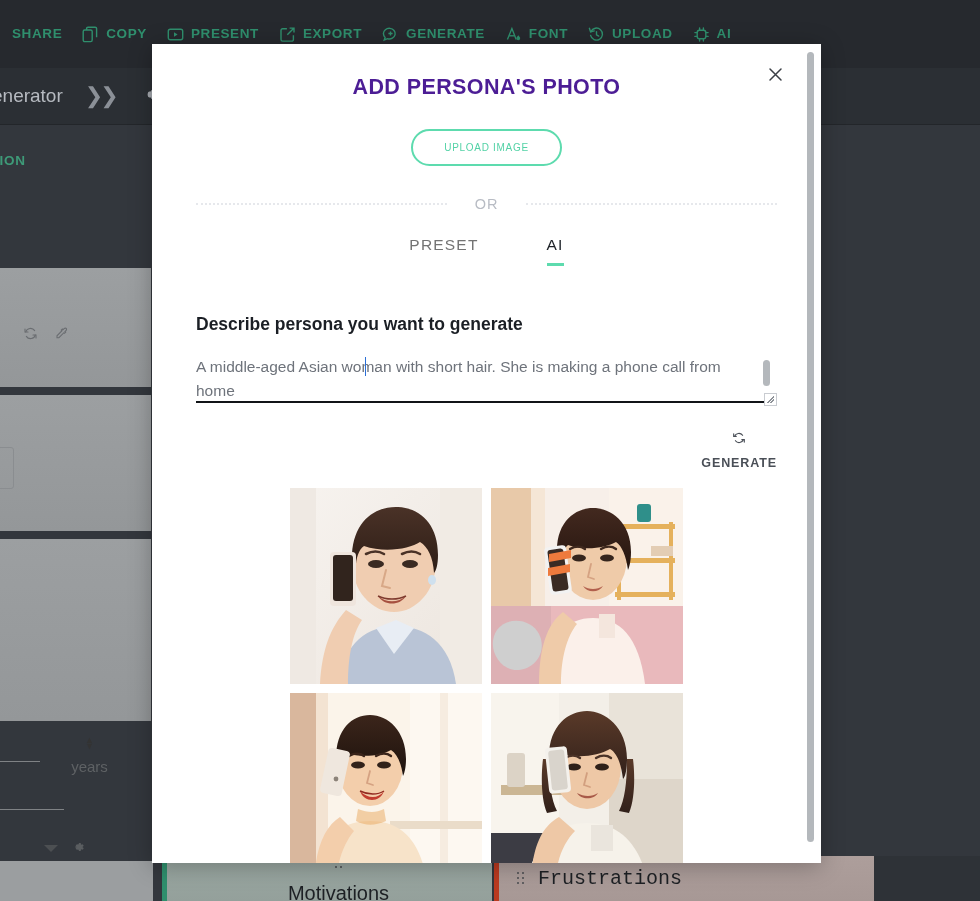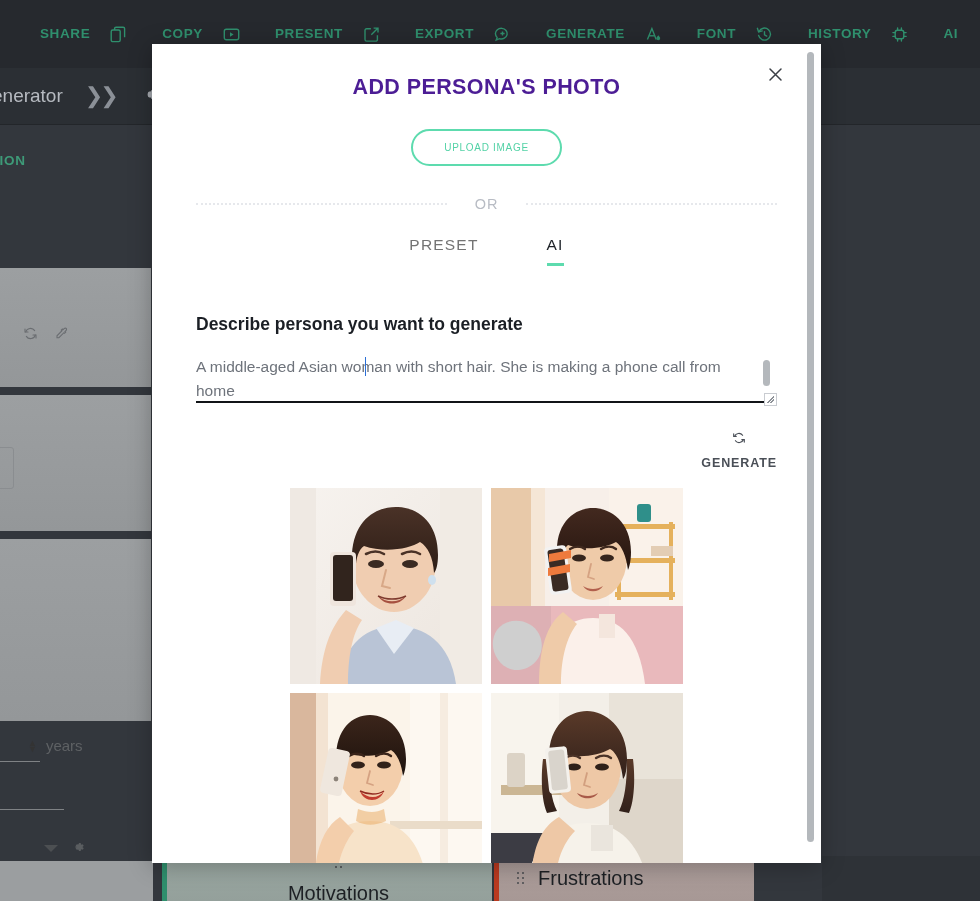--- a/index.html
+++ b/index.html
@@ -25,21 +25,21 @@
   }
   .tb-item {
     display: flex; align-items: center; gap: 7px;
     color: #2f8f6d;
     font-size: 13.5px; font-weight: 700; letter-spacing: .6px;
     padding: 6px 10px;
     cursor: pointer;
     white-space: nowrap;
   }
   .tb-item svg { display: block; }
-  .tb-label { line-height: 1; margin-left: 28px; }
+  .tb-label { line-height: 1; }
 
   
   #docbar {
     position: absolute; top: 68px; left: 0; width: 980px; height: 57px;
     background: #2b2f34;
     border-bottom: 1px solid #23262a;
     display: flex; align-items: center;
   }
   #doc-title {
     color: #b6bac0; font-size: 19px; margin-left: -8px; white-space: nowrap;
@@ -69,21 +69,21 @@
                   display: flex; gap: 16px; justify-content: flex-end; padding-right: 82px; }
   .mini-ic { color: #6e7175; }
 
   .ghost-box {
     position: absolute; left: -12px; top: 52px; width: 26px; height: 42px;
     border: 1px solid #8a8d90; border-radius: 3px;
   }
 
   .years-row {
     position: absolute; top: 198px; left: 0; width: 151px;
-    display: flex; align-items: center; gap: 9px; padding-left: 28px;
+    display: flex; align-items: center; gap: 9px; padding-left: 28px; flex-direction: column;
   }
   .spinner-ic { color: #333; line-height: 6px; font-size: 9px; display:flex; flex-direction:column; }
   .years-text { color: #5e6164; font-size: 15px; }
   .field-underline { position: absolute; left: -20px; height: 1px; background: #7f8285; }
   #fu1 { top: 222px; width: 60px; }
   #fu2 { top: 270px; width: 84px; }
   #fu3 { top: 330px; width: 84px; }
   .caret-down {
     position: absolute; top: 306px; left: 44px;
     width: 0; height: 0; border-left: 7px solid transparent; border-right: 7px solid transparent;
@@ -98,23 +98,24 @@
     display: flex; align-items: center;
     padding-left: 18px; gap: 13px;
   }
   #bar-motivations {
     left: 162px; width: 330px;
     background: linear-gradient(180deg,#9aa8a2 0%,#94a09b 100%);
     border-left: 5px solid #2f8f6d;
     flex-direction: column;
   }
   #bar-frustrations {
-    left: 494px; width: 260px;
+    left: 494px; width: 380px;
     background: linear-gradient(180deg,#ad9e9b 0%,#a79895 100%);
     border-left: 5px solid #bb3a20;
+    font-family: Liberation Mono, monospace;
   }
   .bar-title { font-size: 20px; color: #1d2024; font-weight: 400; }
   .drag-dots {
     display: grid; grid-template-columns: 3px 3px; grid-template-rows: 3px 3px 3px;
     gap: 2px;
   }
   .drag-dots i { width: 2px; height: 2px; background: #4a4d50; display:block; border-radius:50%; }
 
   #strip-dark-l { position:absolute; left:0; bottom:0; width:153px; height:45px; background:#9b9ea0; }
   #strip-gap-1 { position:absolute; left:483px; bottom:0; width:11px; height:45px; background:#33373d; }
@@ -286,21 +287,21 @@
     </div>
 
     <div class="tb-item">
       <span>
         <svg width="17" height="17" viewBox="0 0 17 17" fill="none" stroke="#2f8f6d" stroke-width="1.4" stroke-linecap="round">
           <path d="M3 5.6A6 6 0 1 1 2.6 9.4"></path>
           <path d="M1.4 2.3l1.2 3.6 3.6-1"></path>
           <path d="M8.5 5.6v3.2l2.2 1.3"></path>
         </svg>
       </span>
-      <span class="tb-label">HISTORY</span>
+      <span class="tb-label">UPLOAD</span>
     </div>
 
     <div class="tb-item">
       <span>
         <svg width="17" height="17" viewBox="0 0 17 17" fill="none" stroke="#2f8f6d" stroke-width="1.4" stroke-linecap="round">
           <rect x="4.2" y="4.2" width="8.6" height="8.6" rx="2.2"></rect>
           <path d="M6.6 4.2V1.9M10.4 4.2V1.9M6.6 12.8v2.3M10.4 12.8v2.3M4.2 6.6H1.9M4.2 10.4H1.9M12.8 6.6h2.3M12.8 10.4h2.3"></path>
         </svg>
       </span>
       <span class="tb-label">AI</span>

